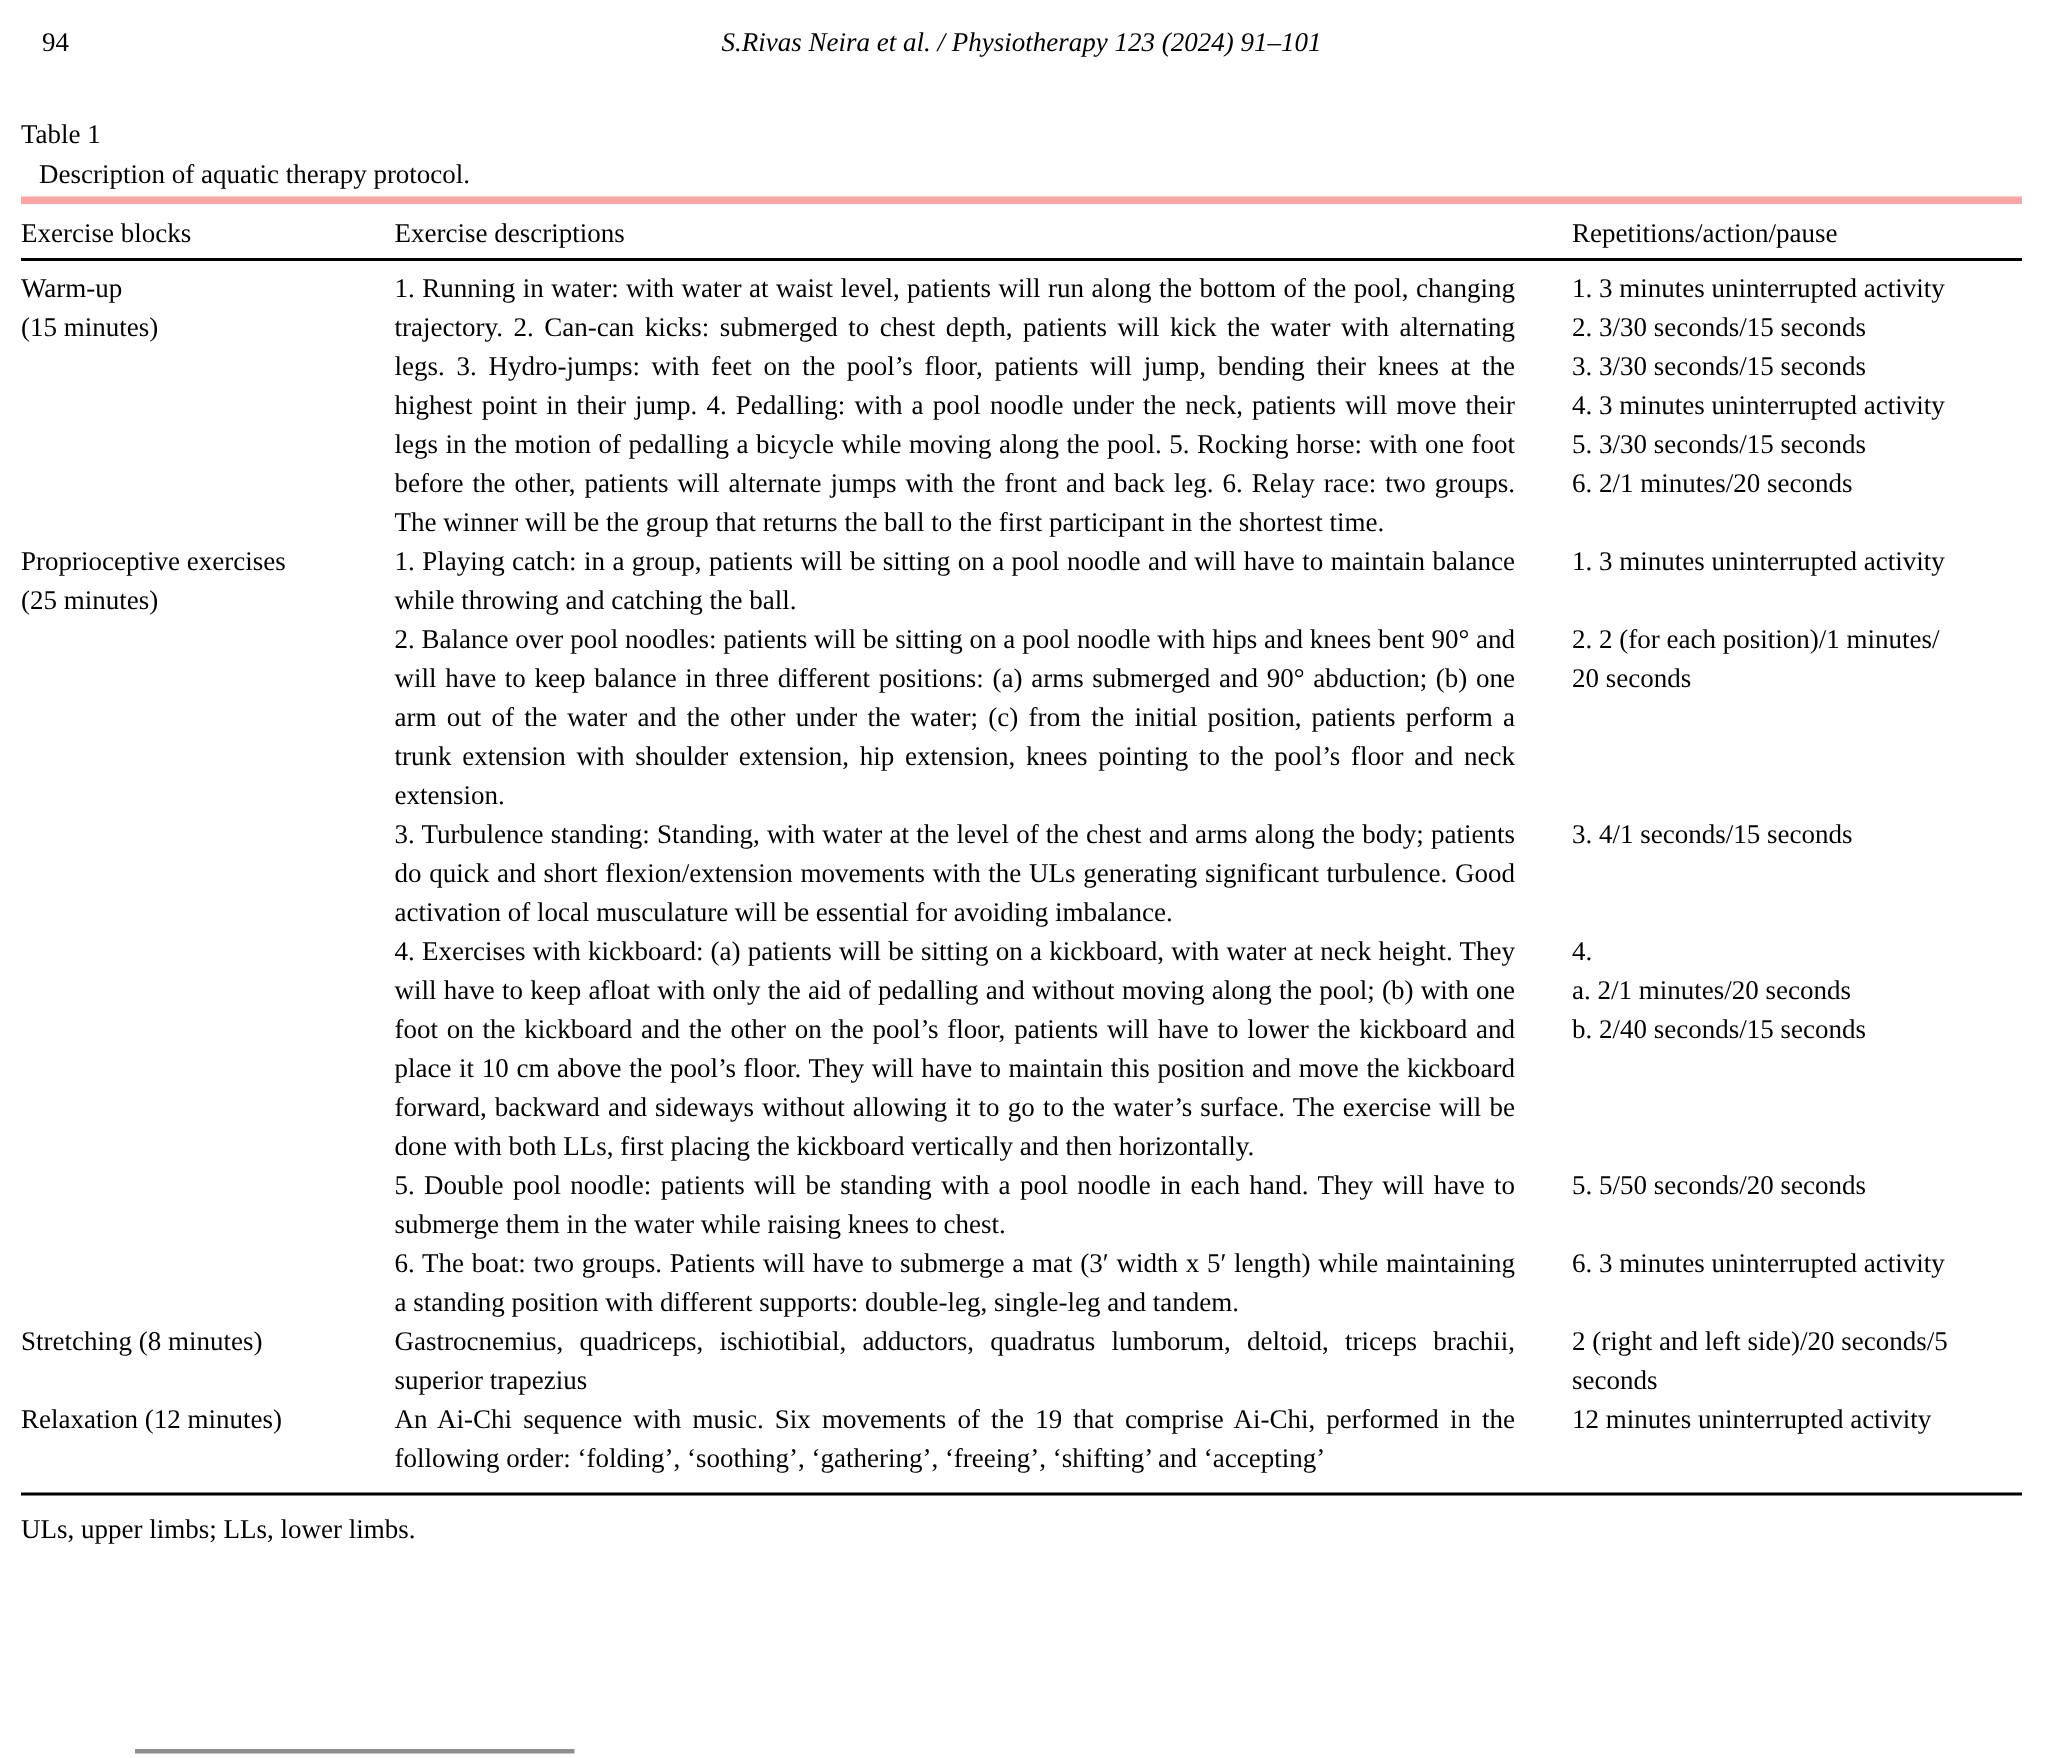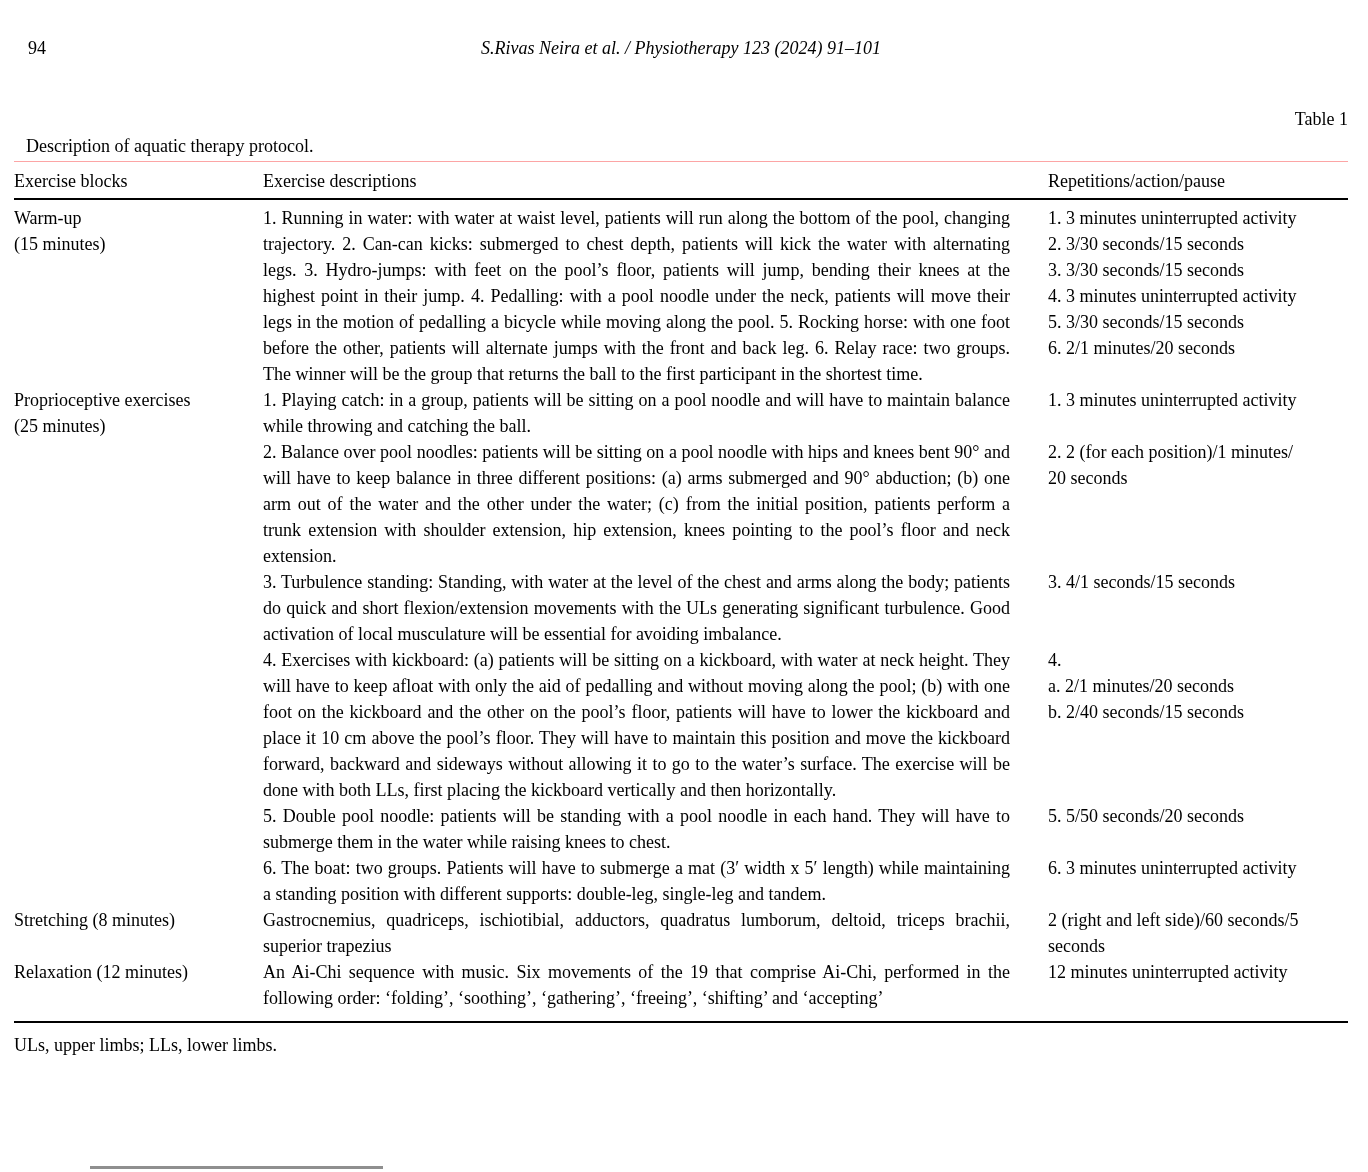--- a/index.html
+++ b/index.html
@@ -10,28 +10,28 @@
     color:#000;
     font-family:"Liberation Serif", serif;
     font-size:18px;
     -webkit-font-smoothing:antialiased;
   }
   .sheet { position:relative; width:1368px; height:1172px; padding:18px 20px 0 14px; }
 
   
   .running { position:relative; height:24px; width:1334px; }
   .pageno { position:absolute; left:14px; top:0; }
-  .rhead { display:block; text-align:center; font-style:italic;margin-top:20px; }
+  .rhead { display:block; text-align:center; font-style:italic; }
 
   
-  .tlabel { margin-top:44px; line-height:27px;text-align:right; }
+  .tlabel { margin-top:34px; line-height:27px; }
   .tcaption { line-height:27px;margin-left:12px; }
 
   
-  .table { margin-top:1px; width:1334px; border-top:1px solid #fca5a5; }
+  .table { margin-top:1px; width:1334px; border-top:5px solid #fca5a5; }
   .thead {
     display:grid; grid-template-columns:249px 785px 300px;
     padding:10px 0 8px; line-height:18px;
     border-bottom:2px solid #000;
   }
   .tbody { padding:5px 0 10px; border-bottom:2px solid #000; }
   .trow { display:grid; grid-template-columns:249px 1085px; }
   .items { display:block; }
   .item { display:grid; grid-template-columns:785px 300px; }
   .cell { line-height:26px; }
@@ -118,21 +118,21 @@
     <div class="cell reps">6. 3 minutes uninterrupted activity</div>
   </div>
 </div>
   </div>
 
   <div class="trow">
     <div class="cell block">Stretching (8 minutes)</div>
     <div class="items">
   <div class="item">
     <div class="cell desc">Gastrocnemius, quadriceps, ischiotibial, adductors, quadratus lumborum, deltoid, triceps brachii, superior trapezius</div>
-    <div class="cell reps">2 (right and left side)/60 seconds/5 seconds</div>
+    <div class="cell reps">2 (right and left side)/20 seconds/5 seconds</div>
   </div>
 </div>
   </div>
 
   <div class="trow">
     <div class="cell block">Relaxation (12 minutes)</div>
     <div class="items">
   <div class="item">
     <div class="cell desc">An Ai-Chi sequence with music. Six movements of the 19 that comprise Ai-Chi, performed in the following order: ‘folding’, ‘soothing’, ‘gathering’, ‘freeing’, ‘shifting’ and ‘accepting’</div>
     <div class="cell reps">12 minutes uninterrupted activity</div>

